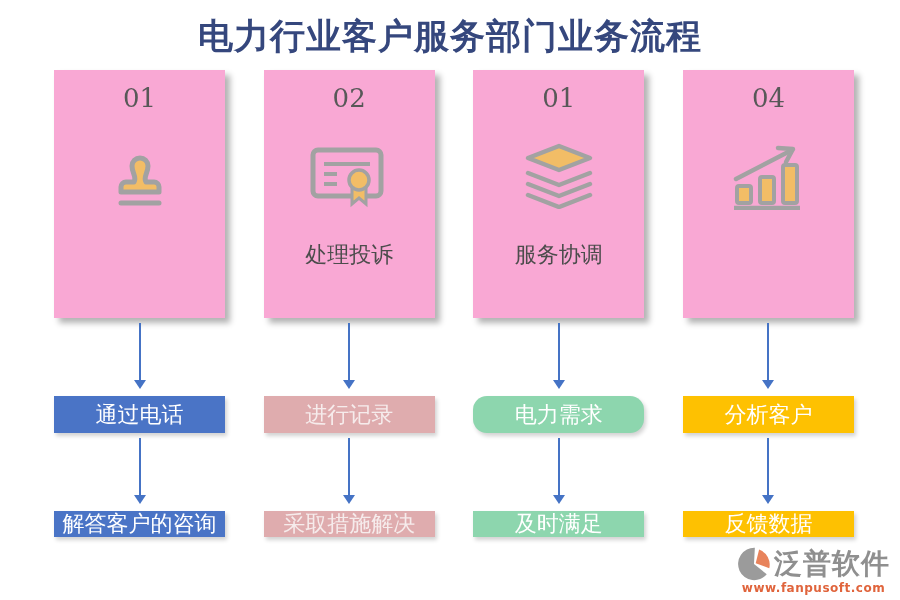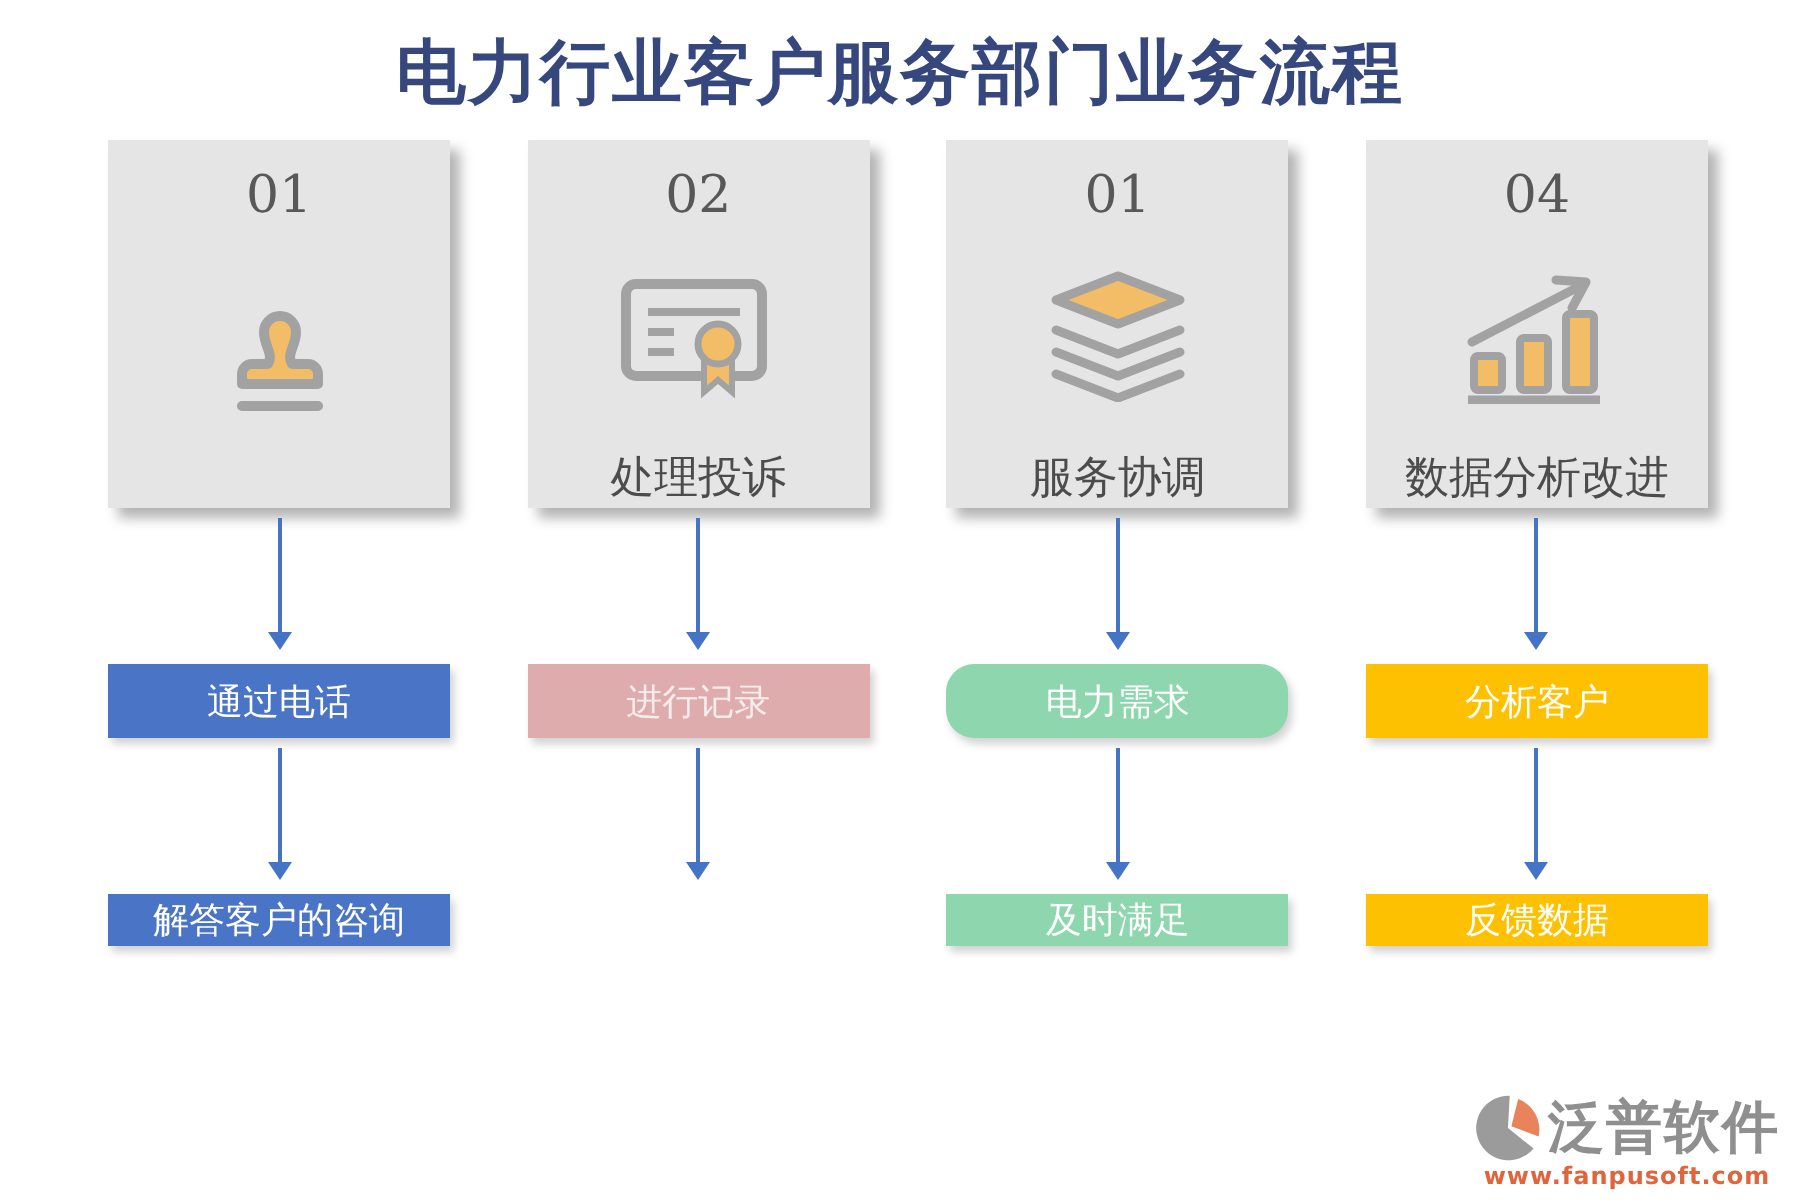--- a/index.html
+++ b/index.html
@@ -15,21 +15,21 @@
     font-size:35px; font-weight:700; color:#35477d; letter-spacing:1px;
   }
 
   .columns {
     position:absolute; top:70px; left:54px; width:800px;
     display:flex; justify-content:space-between;
   }
   .col { width:171px; display:flex; flex-direction:column; align-items:center; }
 
   .card {
-    width:100%; height:184px; background:#e5e5e5;
+    width:100%; height:248px; background:#f9a8d4;
     box-shadow:5px 5px 6px rgba(0,0,0,0.30);
     display:flex; flex-direction:column; align-items:center;
     padding-top:12px;
   }
   .num  { font-size:26px; color:#585858; line-height:1.3; }
   .icon { height:112px; display:flex; align-items:center; justify-content:center; margin-top:4px; }
   .label{ font-size:22px; color:#4c4c4c; margin-top:8px; white-space:nowrap; }
 
   .arrow {
     height:78px; display:flex; flex-direction:column; align-items:center;
@@ -38,21 +38,21 @@
   .arrow .line { width:2px; flex:1; background:#4573c5; }
   .arrow .head {
     width:0; height:0; margin-top:-1px;
     border-left:6px solid transparent; border-right:6px solid transparent;
     border-top:9px solid #4573c5;
   }
 
   .box {
     width:100%; height:37px;
     display:flex; align-items:center; justify-content:center;
-    font-size:18px; box-shadow:2px 3px 4px rgba(0,0,0,0.18);
+    font-size:22px; box-shadow:2px 3px 4px rgba(0,0,0,0.18);
     white-space:nowrap;
   }
   .box.second { height:26px;text-align:center; }
 
   .footer {
     position:absolute; right:10px; bottom:5px;
     display:flex; flex-direction:column; align-items:center;
     font-family:"DejaVu Sans","Liberation Sans",sans-serif;
   }
   .brand-row { display:flex; align-items:center; gap:3px; }
@@ -109,20 +109,21 @@
       </div>
       <div class="arrow">
           <i class="line"></i>
           <i class="head"></i>
         </div>
       <div class="box" style="background-color: rgb(223, 172, 174); color: rgb(246, 236, 236);">进行记录</div>
       <div class="arrow">
           <i class="line"></i>
           <i class="head"></i>
         </div>
+      <div class="box second" style="background-color: rgb(223, 172, 174); color: rgb(246, 236, 236);">采取措施解决</div>
     </div>
 
     <div class="col">
       <div class="card">
         <div class="num">01</div>
         <div class="icon">
           <svg width="74" height="66" viewBox="0 0 74 66">
             <path d="M37 3 L68 15 L37 27 L6 15 Z" fill="#f2bd66" stroke="#a2a2a2" stroke-width="4.5" stroke-linejoin="round"></path>
             <path d="M6 30 L37 42 L68 30" fill="none" stroke="#a2a2a2" stroke-width="4.5" stroke-linecap="round" stroke-linejoin="round"></path>
             <path d="M6 41 L37 53 L68 41" fill="none" stroke="#a2a2a2" stroke-width="4.5" stroke-linecap="round" stroke-linejoin="round"></path>
@@ -149,21 +150,20 @@
         <div class="icon">
           <svg width="72" height="68" viewBox="0 0 72 68">
             <path d="M4 37 L60 8" fill="none" stroke="#a2a2a2" stroke-width="4.5" stroke-linecap="round"></path>
             <path d="M46 6 L61 7 L54 20" fill="none" stroke="#a2a2a2" stroke-width="4.5" stroke-linejoin="round" stroke-linecap="round"></path>
             <rect x="5" y="44" width="14" height="17" rx="2" fill="#f2bd66" stroke="#a2a2a2" stroke-width="4"></rect>
             <rect x="28" y="35" width="14" height="26" rx="2" fill="#f2bd66" stroke="#a2a2a2" stroke-width="4"></rect>
             <rect x="51" y="23" width="14" height="38" rx="2" fill="#f2bd66" stroke="#a2a2a2" stroke-width="4"></rect>
             <line x1="2" y1="66" x2="68" y2="66" stroke="#a2a2a2" stroke-width="4.5"></line>
           </svg>
         </div>
-        <div class="label">数据分析改进</div>
       </div>
       <div class="arrow">
           <i class="line"></i>
           <i class="head"></i>
         </div>
       <div class="box" style="background-color: rgb(254, 193, 1); color: rgb(255, 255, 255);">分析客户</div>
       <div class="arrow">
           <i class="line"></i>
           <i class="head"></i>
         </div>

